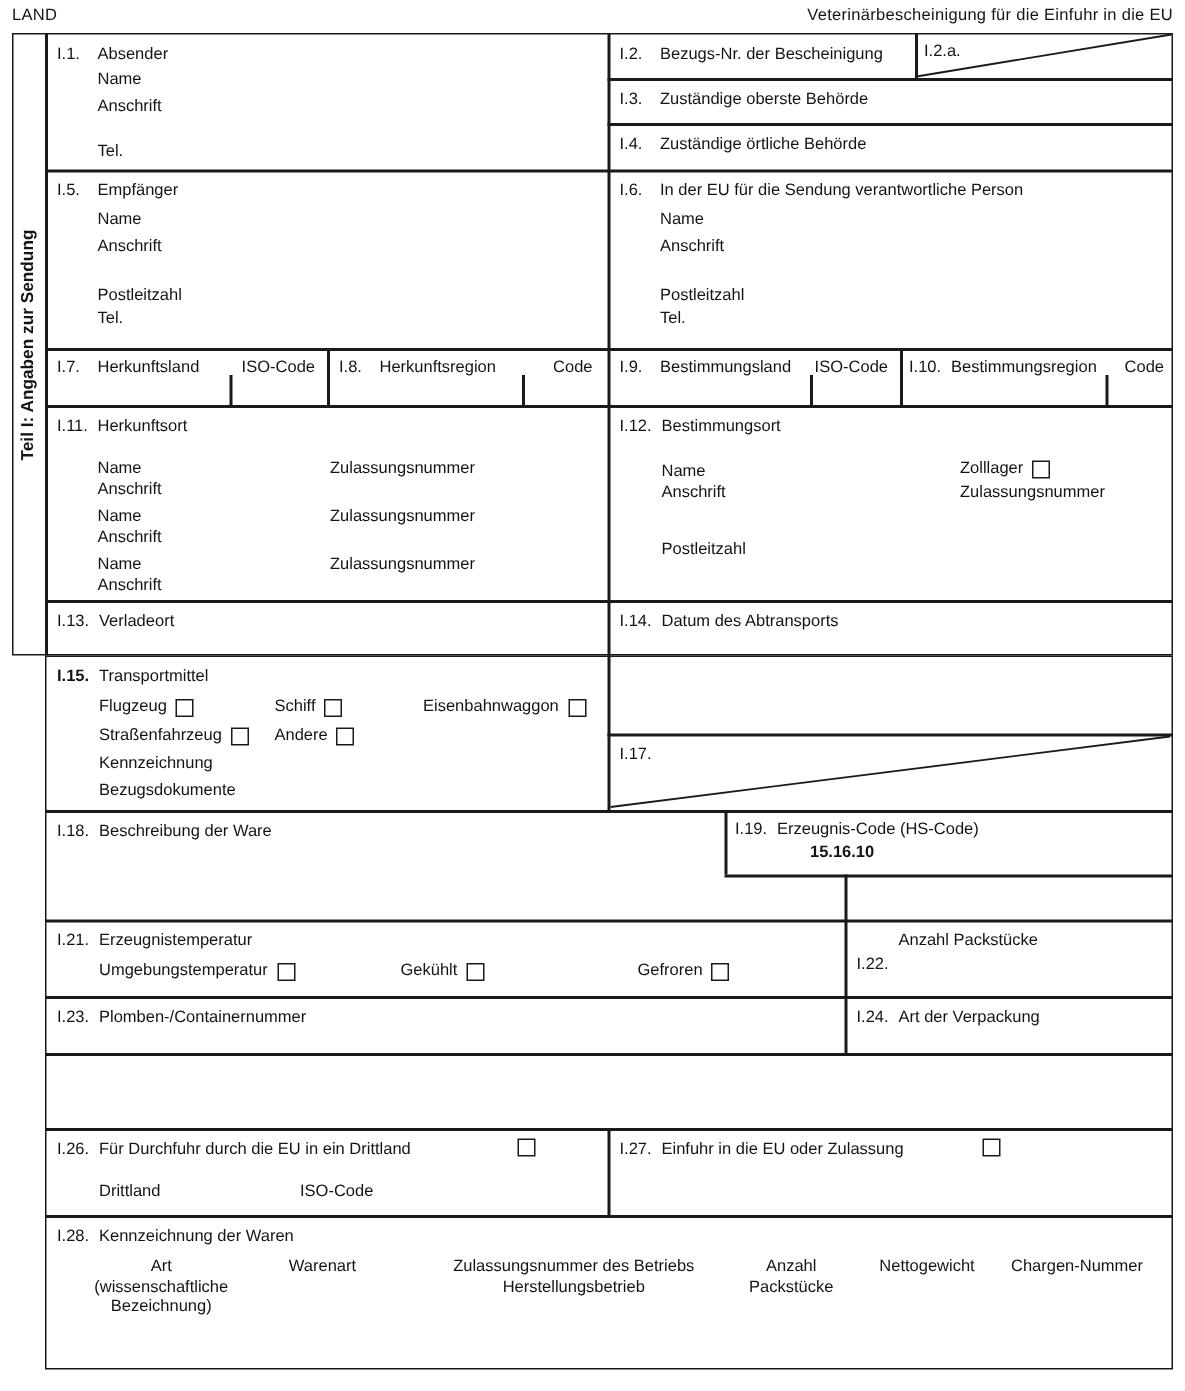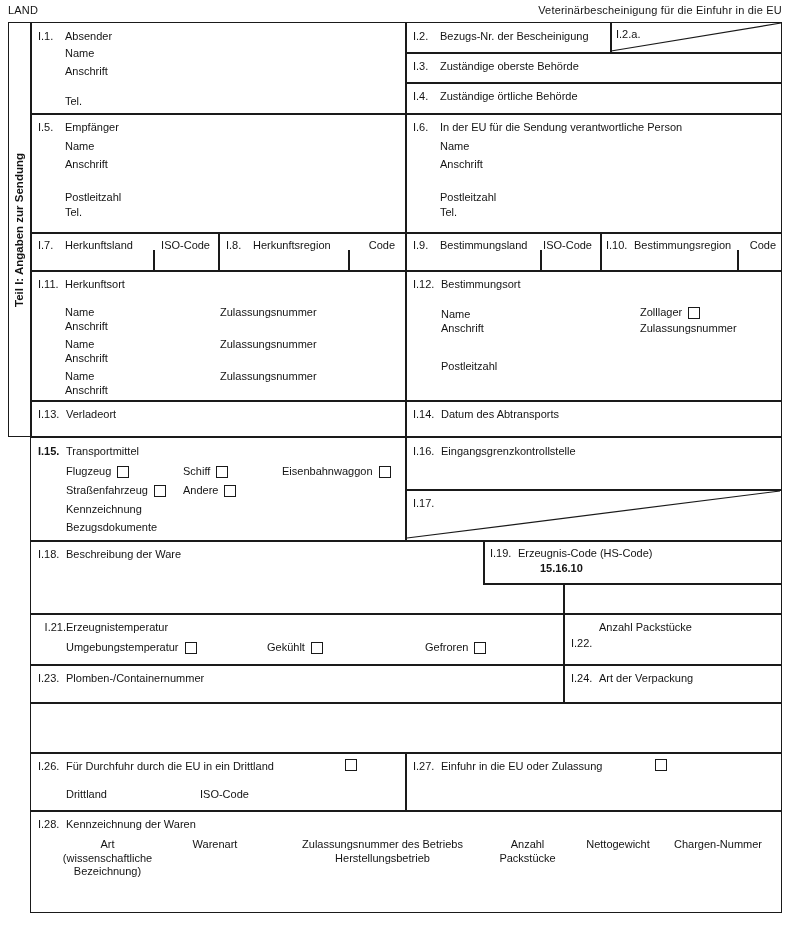--- a/index.html
+++ b/index.html
@@ -230,26 +230,20 @@
         <span class="cb"></span>
       </div>
     <div class="t pair" style="left:153px; top:47px;">
         <span>Andere</span>
         <span class="cb"></span>
       </div>
     <div class="t" style="left:36px; top:66px;">Kennzeichnung</div>
     <div class="t" style="left:36px; top:84px;">Bezugsdokumente</div>
   </div>
 
-  <div class="cell" style="left:405px; top:437px; width:377px; height:52px;">
-    <div class="t fh" style="left:8px; top:8px;">
-        <span class="fnum" style="flex-basis:28px;">I.16.</span>
-        <span>Eingangsgrenzkontrollstelle</span>
-      </div>
-  </div>
   <div class="cell" style="left:405px; top:489px; width:377px; height:51px;">
     <div class="t" style="left:8px; top:8px;">I.17.</div>
     <svg class="diag" style="left:0; top:0;" width="377" height="51">
       <line x1="2" y1="49" x2="375" y2="2" stroke="#1a1a1a" stroke-width="1.2"></line>
     </svg>
   </div>
 
   <div class="cell" style="left:30px; top:540px; width:752px; height:73px;">
     <div class="t fh" style="left:8px; top:8px;">
         <span class="fnum" style="flex-basis:28px;">I.18.</span>
@@ -259,21 +253,21 @@
   <div class="cell" style="left:483px; top:540px; width:299px; height:43px;">
     <div class="t fh" style="left:7px; top:7px;">
         <span class="fnum" style="flex-basis:28px;">I.19.</span>
         <span>Erzeugnis-Code (HS-Code)</span>
       </div>
     <div class="t b" style="left:57px; top:22px;">15.16.10</div>
   </div>
 
   <div class="cell" style="left:30px; top:613px; width:533px; height:51px;">
     <div class="t fh" style="left:8px; top:8px;">
-        <span class="fnum" style="flex-basis:28px;text-align:right;">I.21.</span>
+        <span class="fnum" style="flex-basis:28px;">I.21.</span>
         <span>Erzeugnistemperatur</span>
       </div>
     <div class="t pair" style="left:36px; top:28px;">
         <span>Umgebungstemperatur</span>
         <span class="cb"></span>
       </div>
     <div class="t pair" style="left:237px; top:28px;">
         <span>Gekühlt</span>
         <span class="cb"></span>
       </div>

